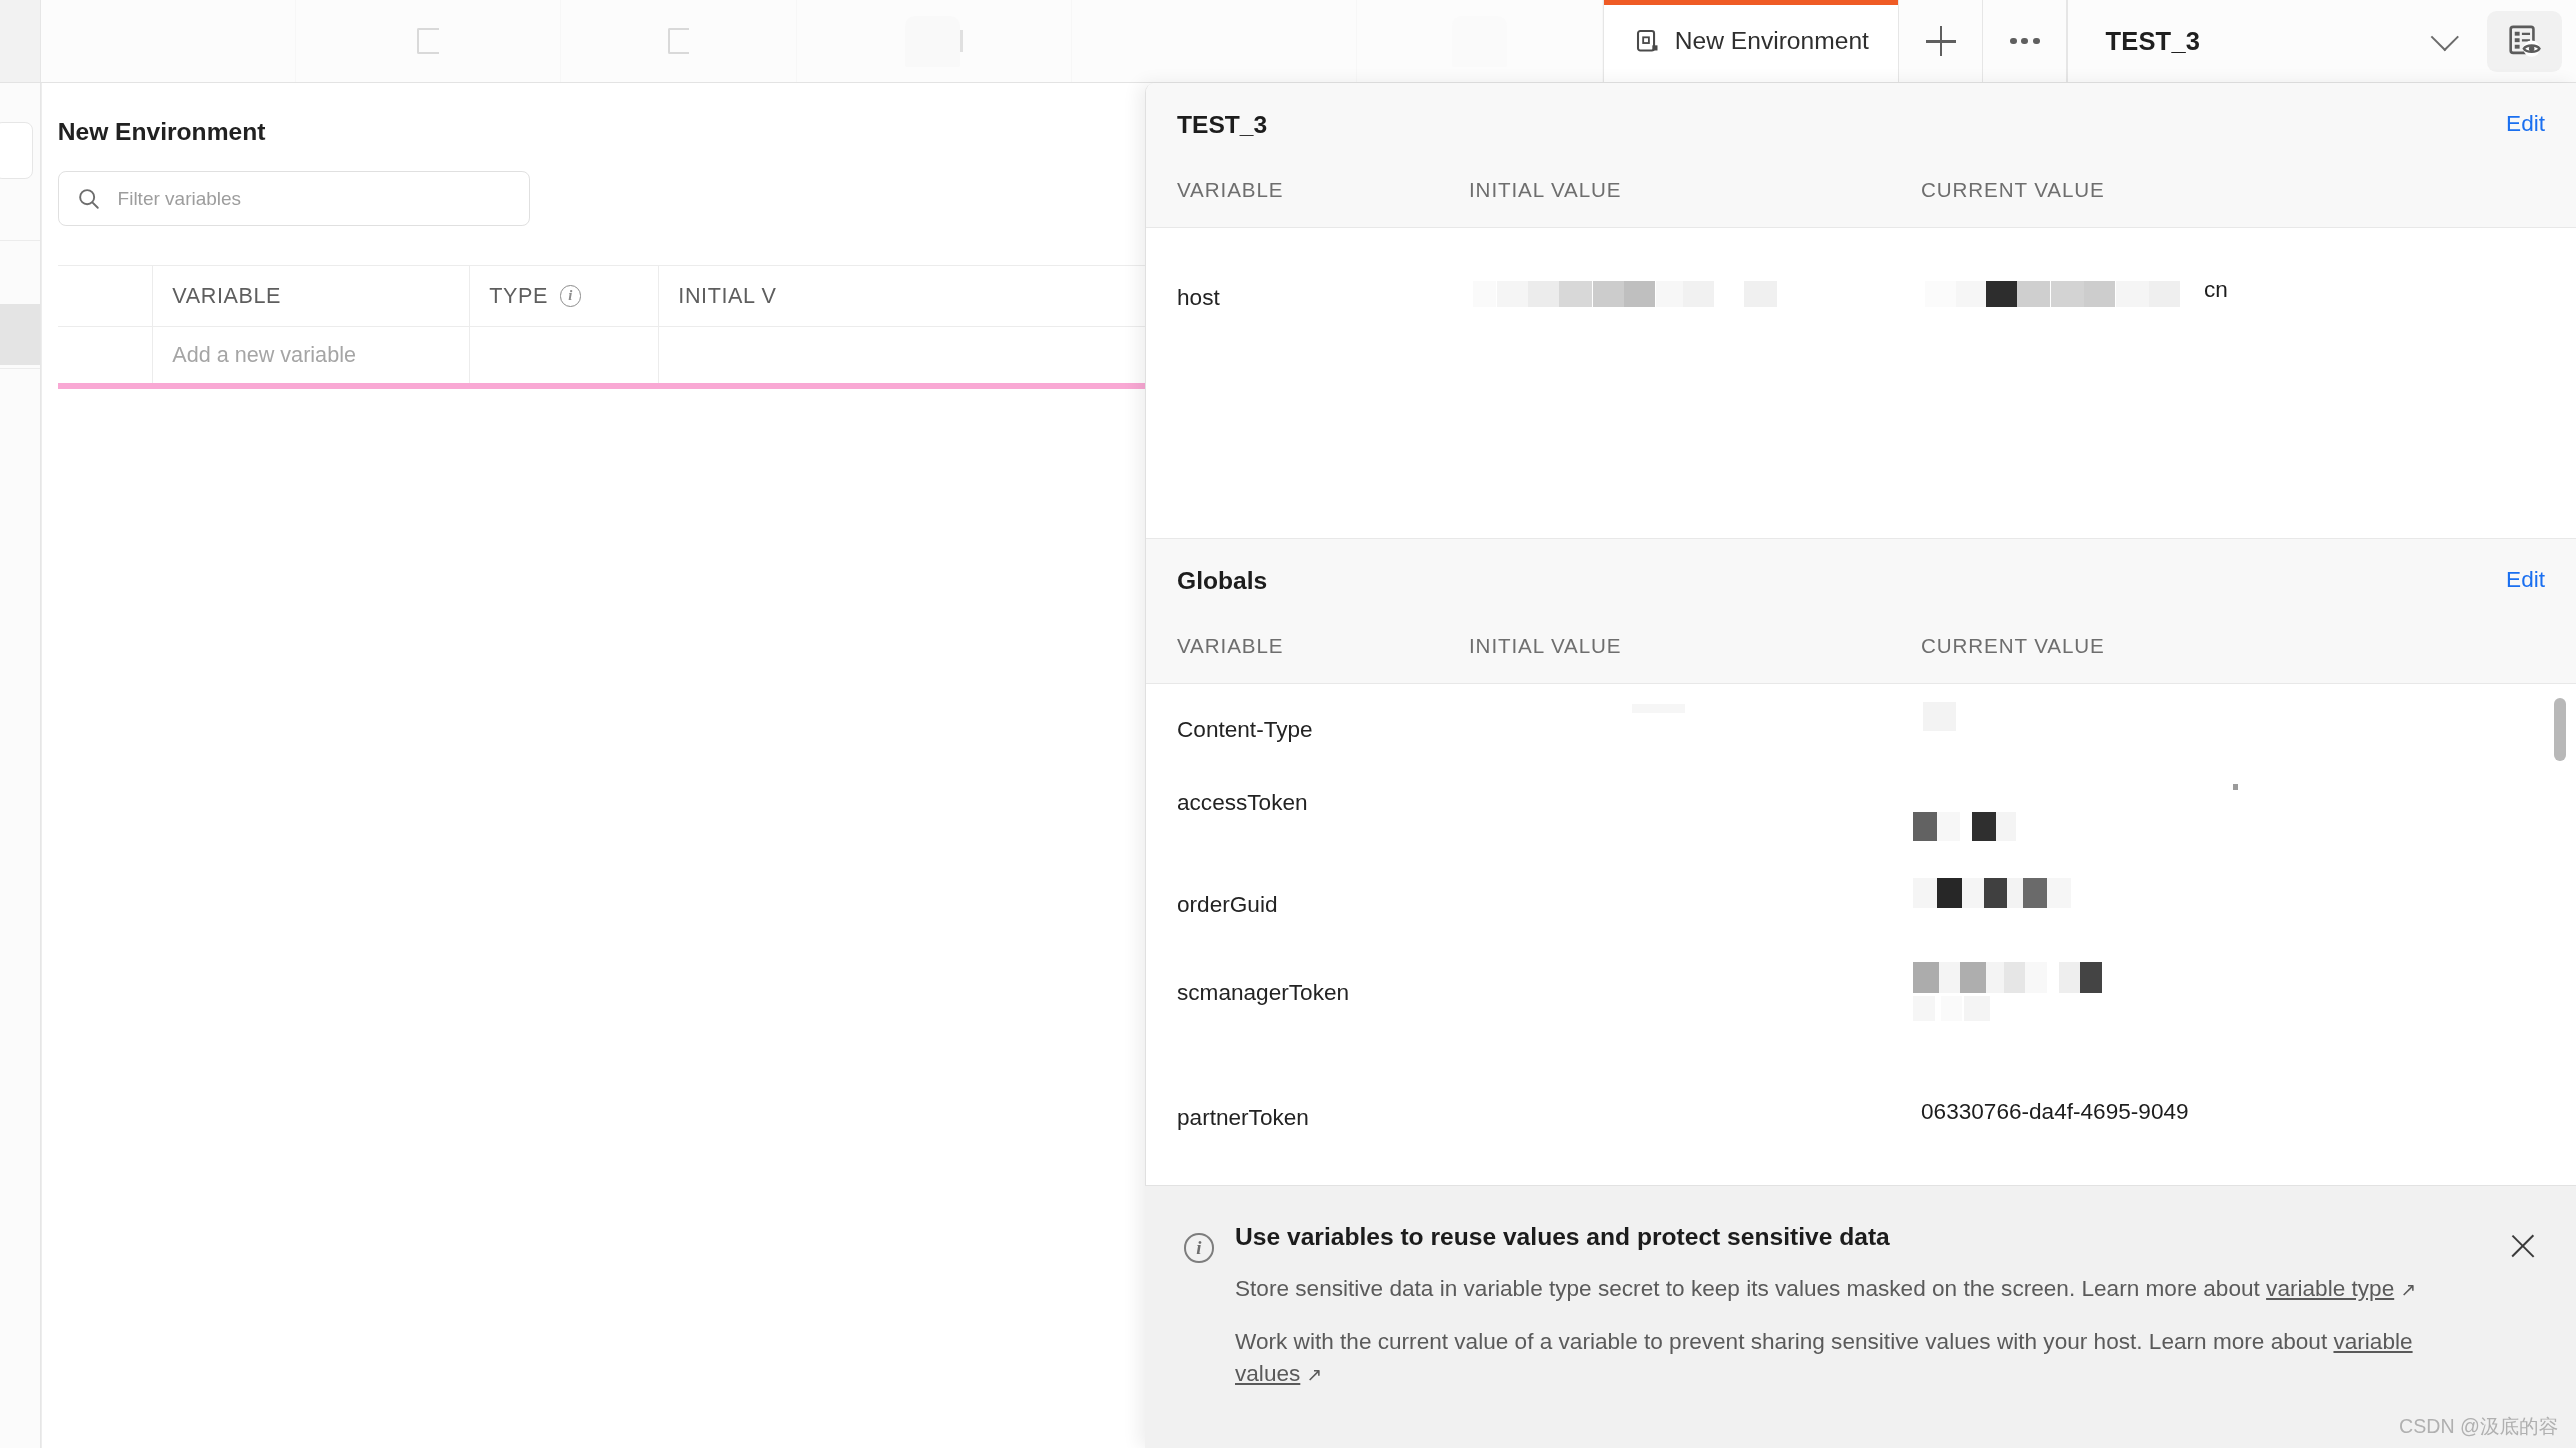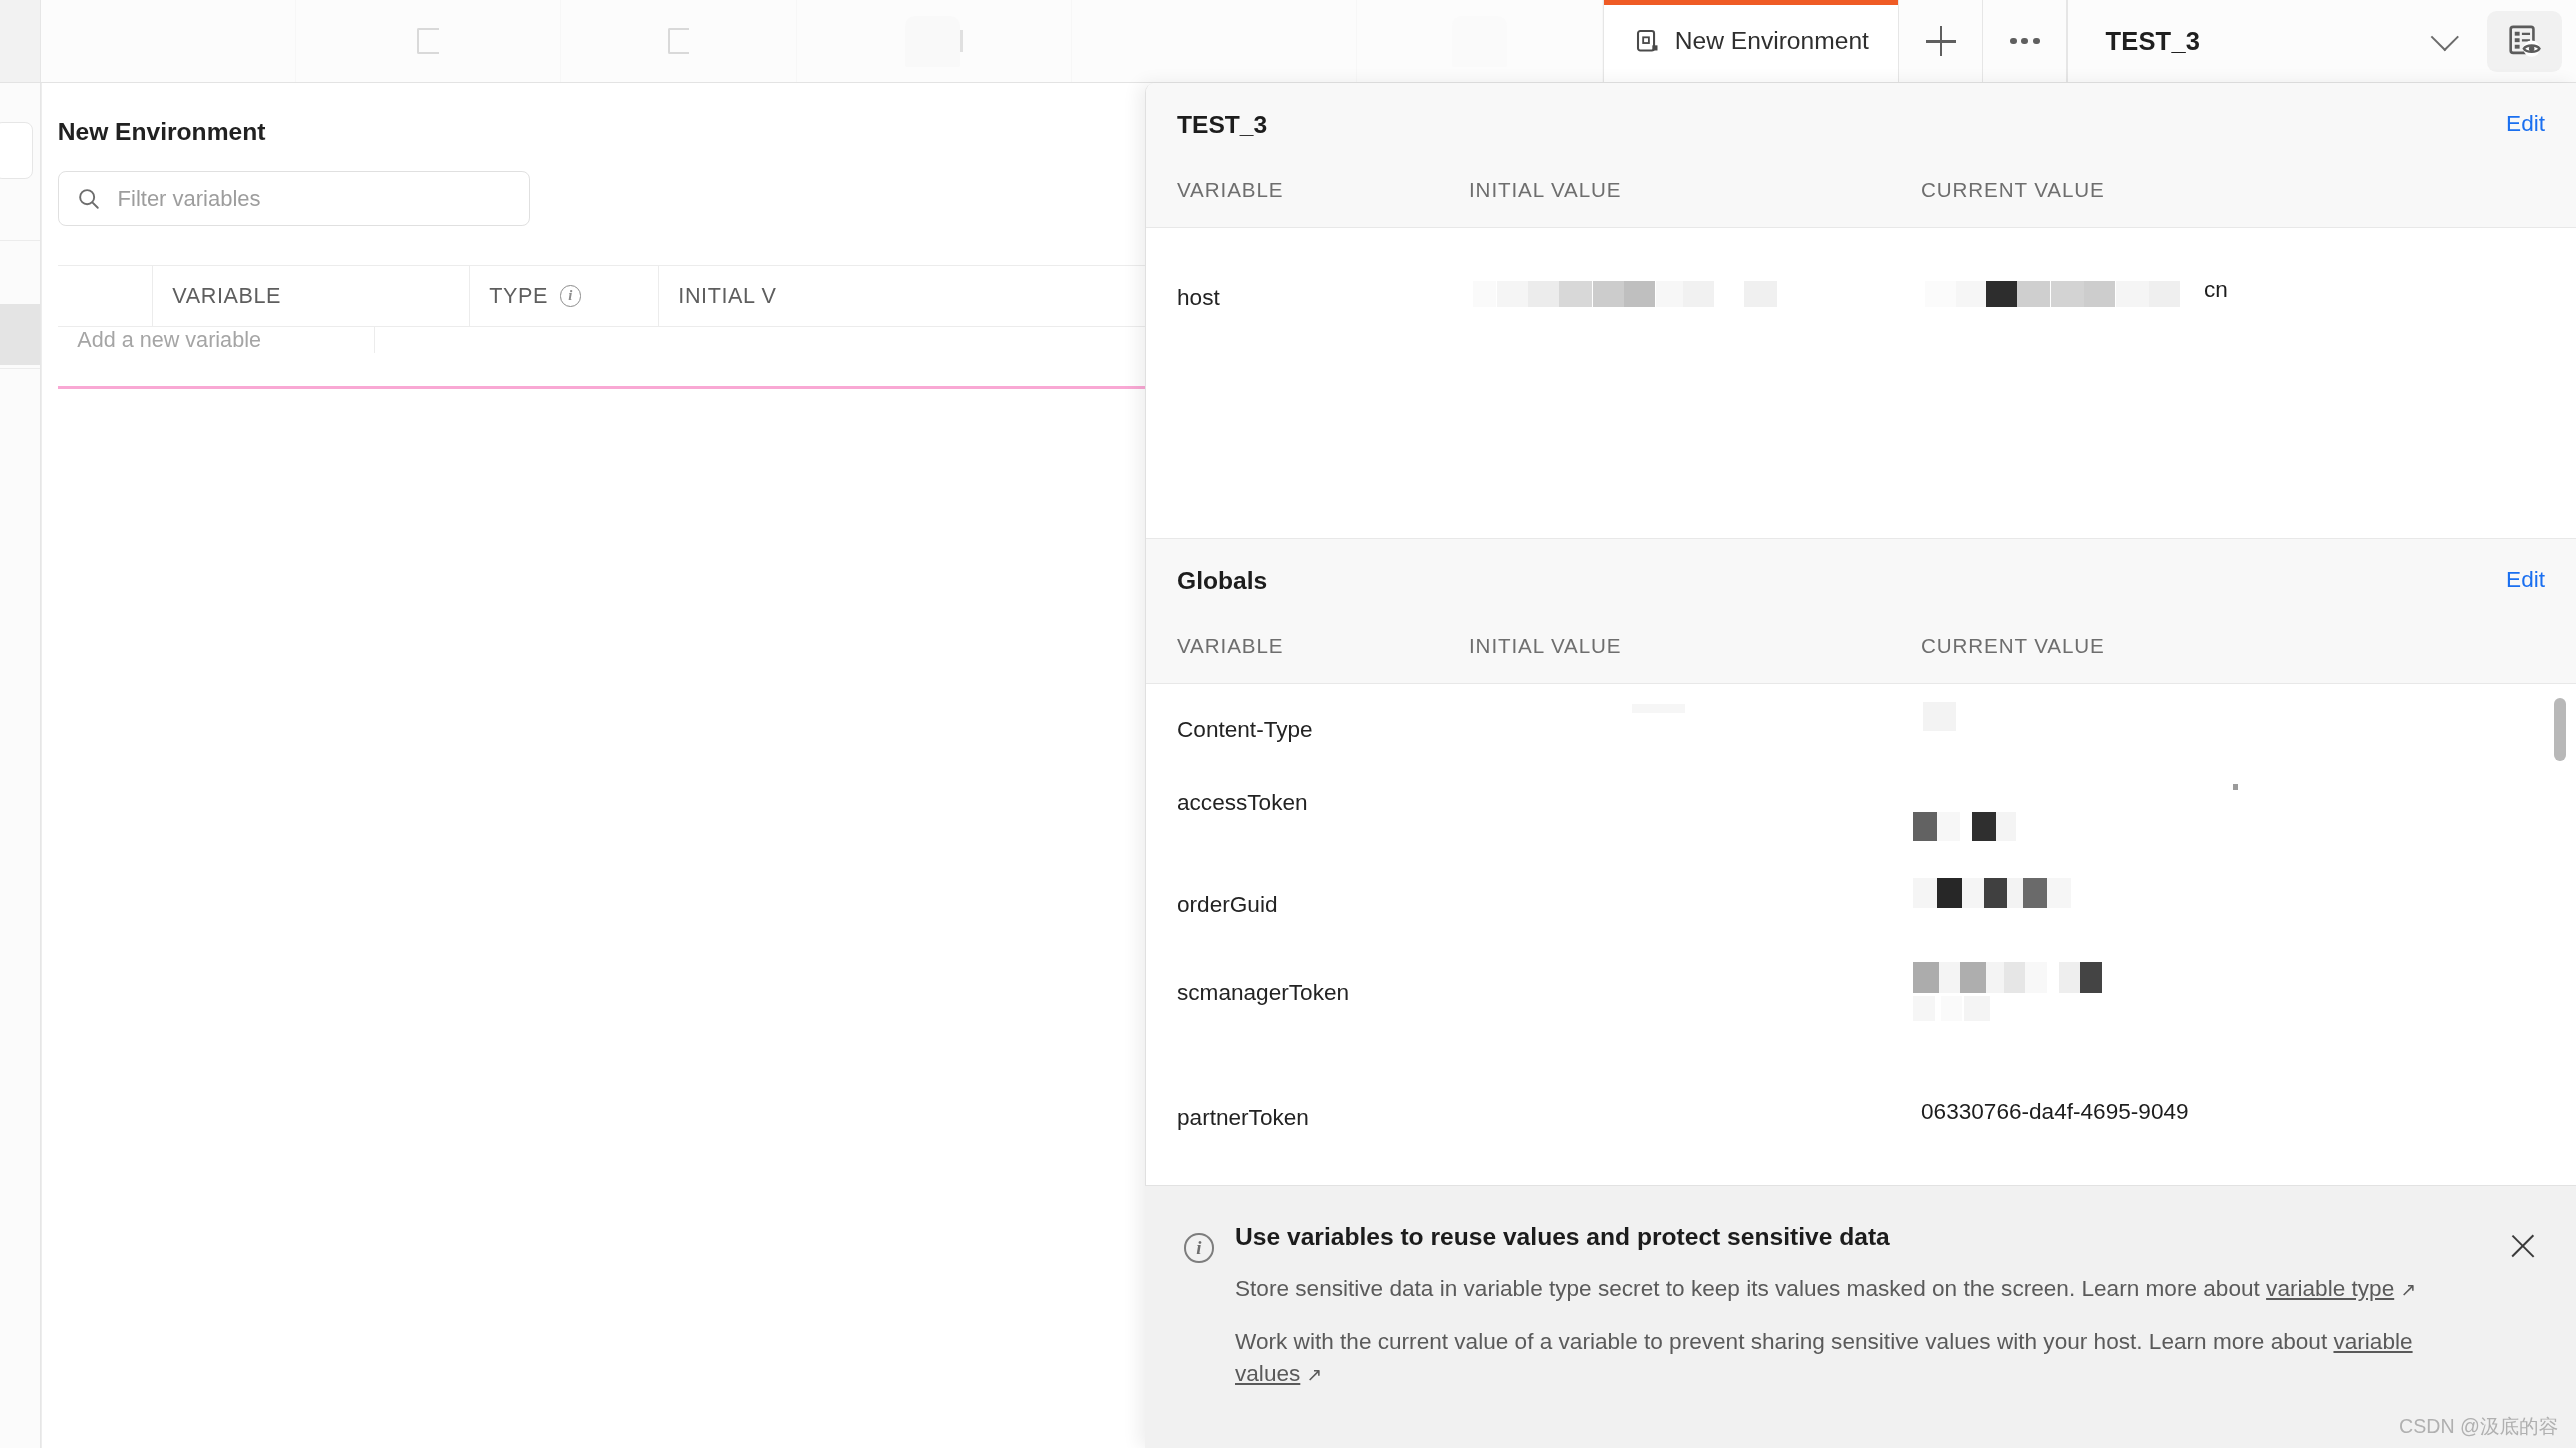--- a/index.html
+++ b/index.html
@@ -100,26 +100,26 @@
     background: #ffffff;
     border-left: 1px solid #ededed;
   }
   .pane-title { position:absolute; left: 15.7px; top: 35px; font-size: 24.6px; font-weight: 700; color:#212121; }
   .filter-box {
     position: absolute; left: 15.7px; top: 88px; width: 472px; height: 55px;
     border: 1px solid #e0e0e0; border-radius: 7.9px;
     display: flex; align-items: center; gap: 15.7px; padding: 0 17.7px;
     background:#fff;
   }
-  .filter-box .ph { font-size: 22px; color: #9d9d9d; }
+  .filter-box .ph { font-size: 19px; color: #9d9d9d; }
 
   .var-table { position: absolute; left: 15.7px; top: 182px; width: 1128px; }
   .var-table .row { display: flex; }
   .var-table .hdr { border-top: 1px solid #ececec; border-bottom: 1px solid #ececec; height: 62px; }
-  .var-table .body-row { border-bottom: 3px solid #f9a8d4; height: 62px; flex-direction: column; }
+  .var-table .body-row { border-bottom: 6px solid #f9a8d4; height: 62px; }
   .var-table .cell {
     display: flex; align-items: center; padding: 0 0 0 19.6px;
     border-right: 1px solid #ececec;
     font-size: 21.6px; color: #5e5e5e; letter-spacing:0.6px;
   }
   .var-table .c-check { width: 95px; border-left: none; padding:0; }
   .var-table .c-var { width: 317px; }
   .var-table .c-type { width: 189px; gap: 11.8px; }
   .var-table .c-init { width: 527px; border-right: none; }
   .var-table .muted { color:#a5a5a5; letter-spacing:0; font-size:21.6px; }

